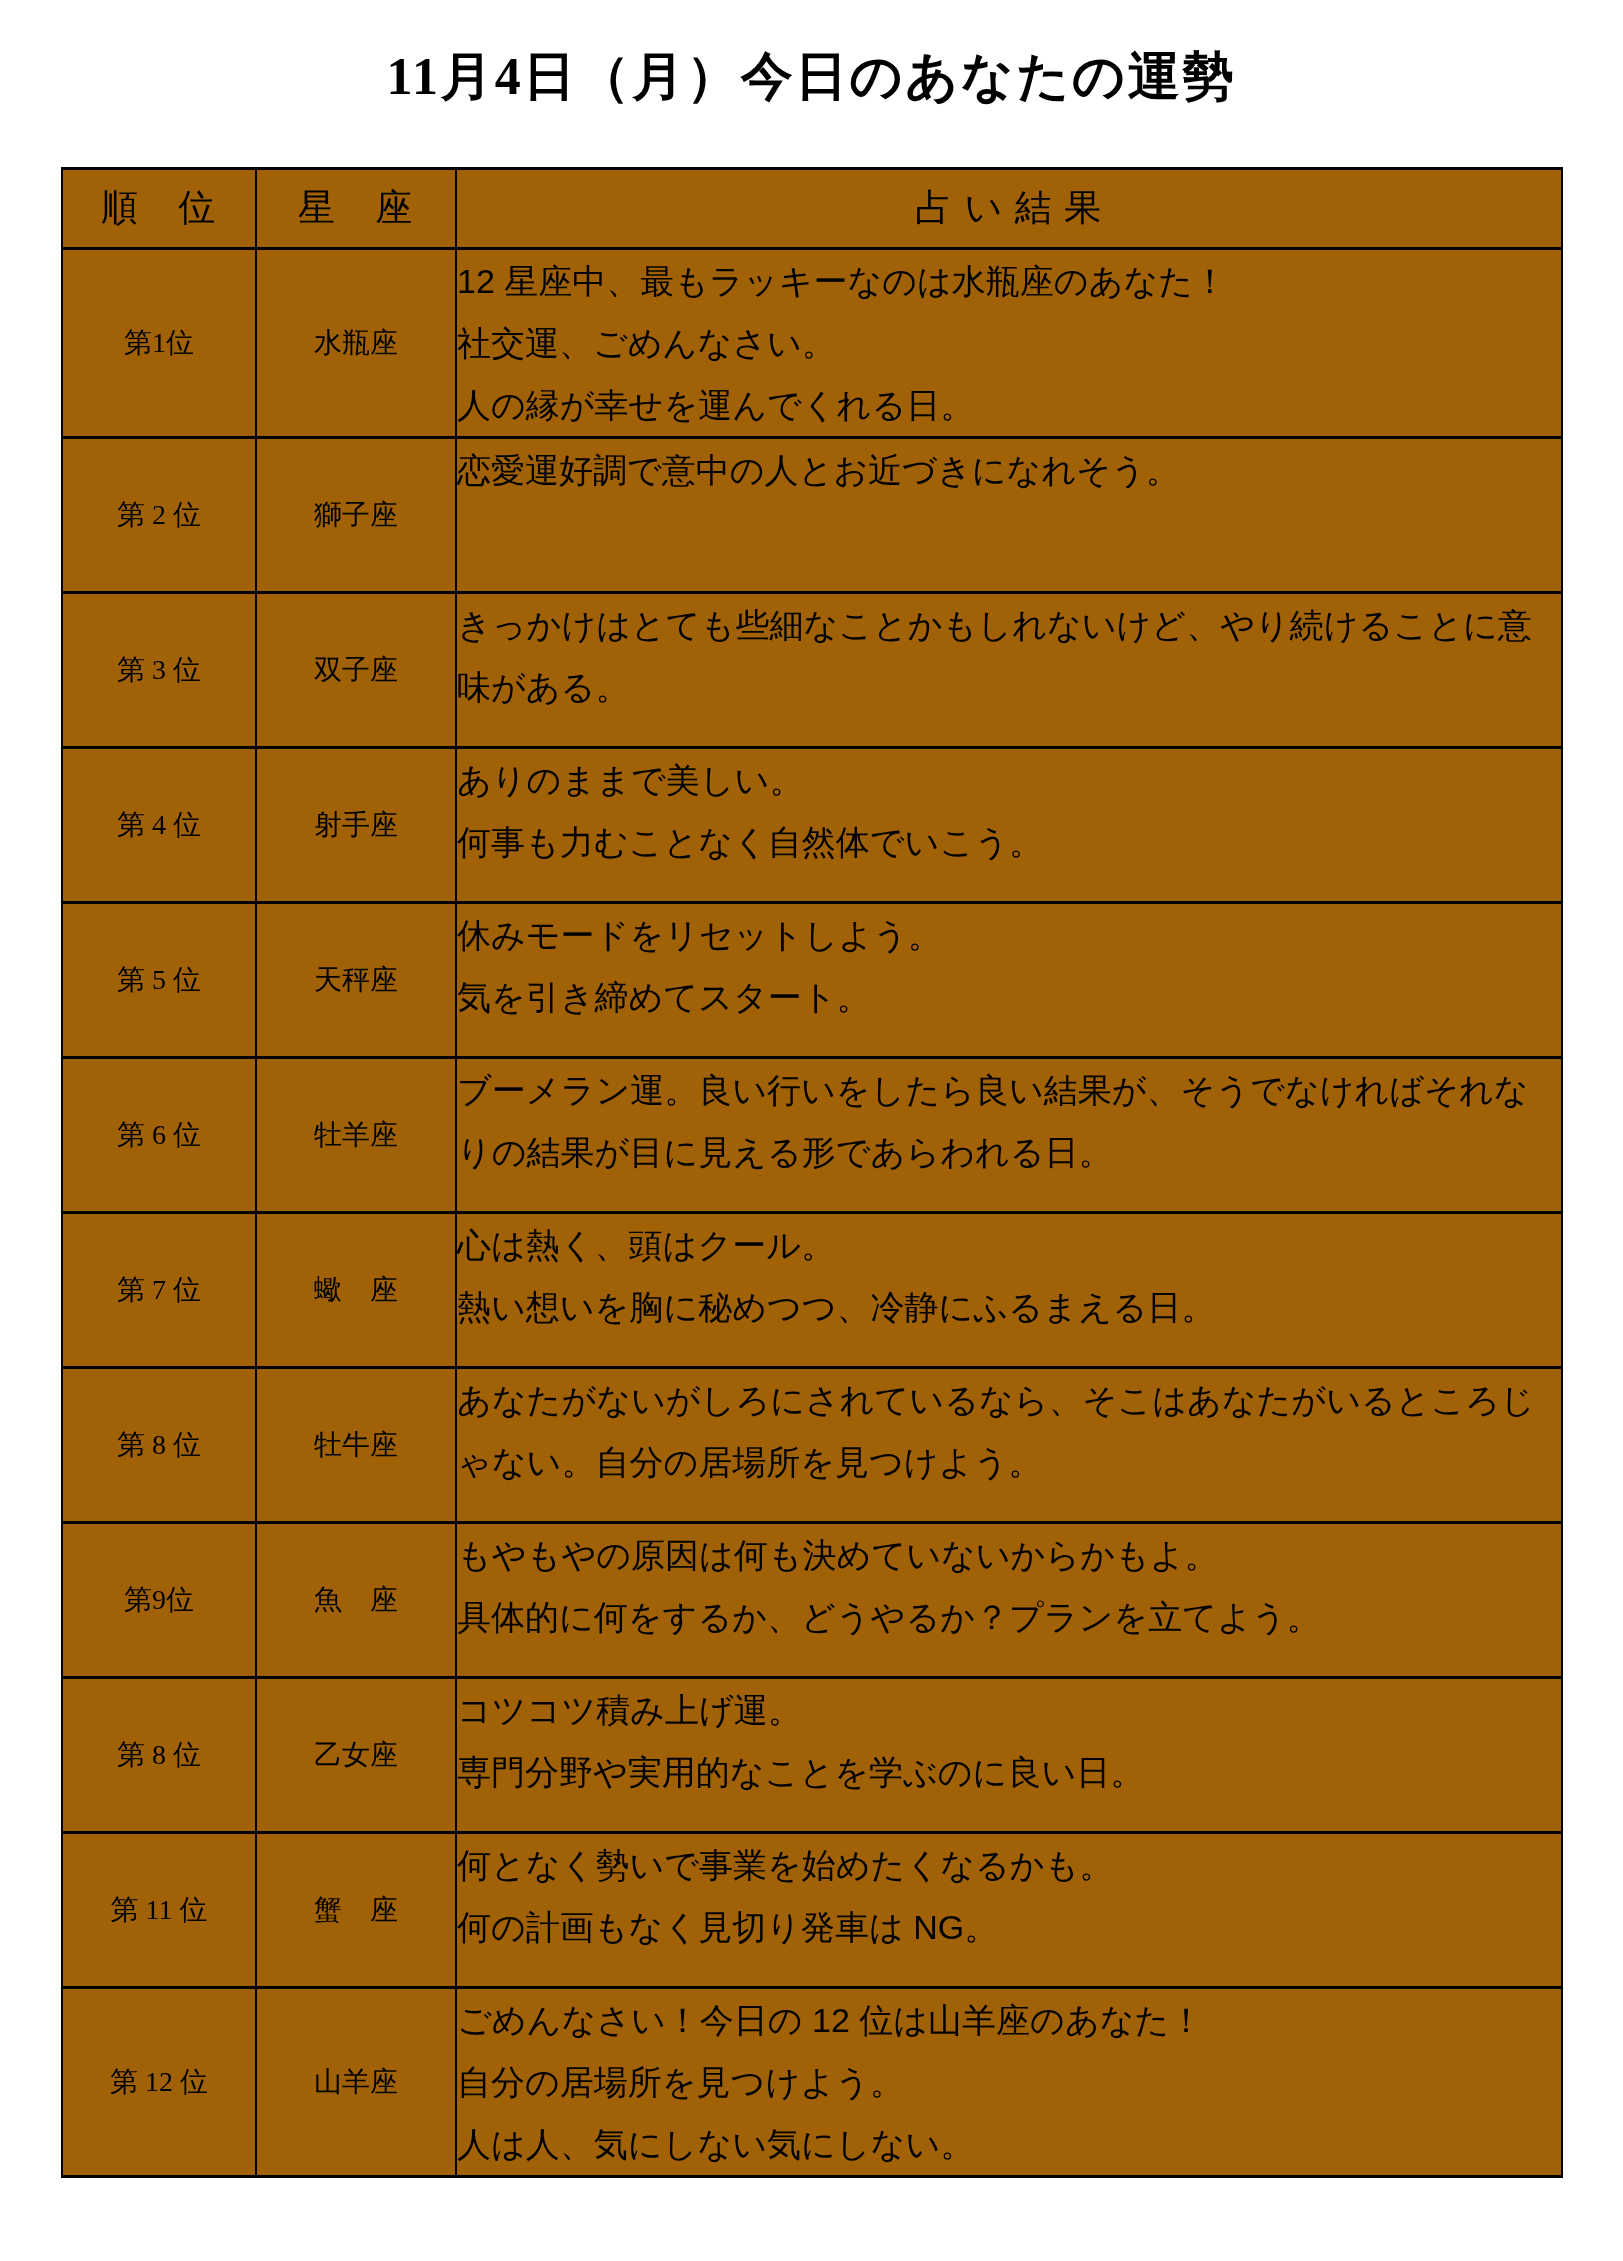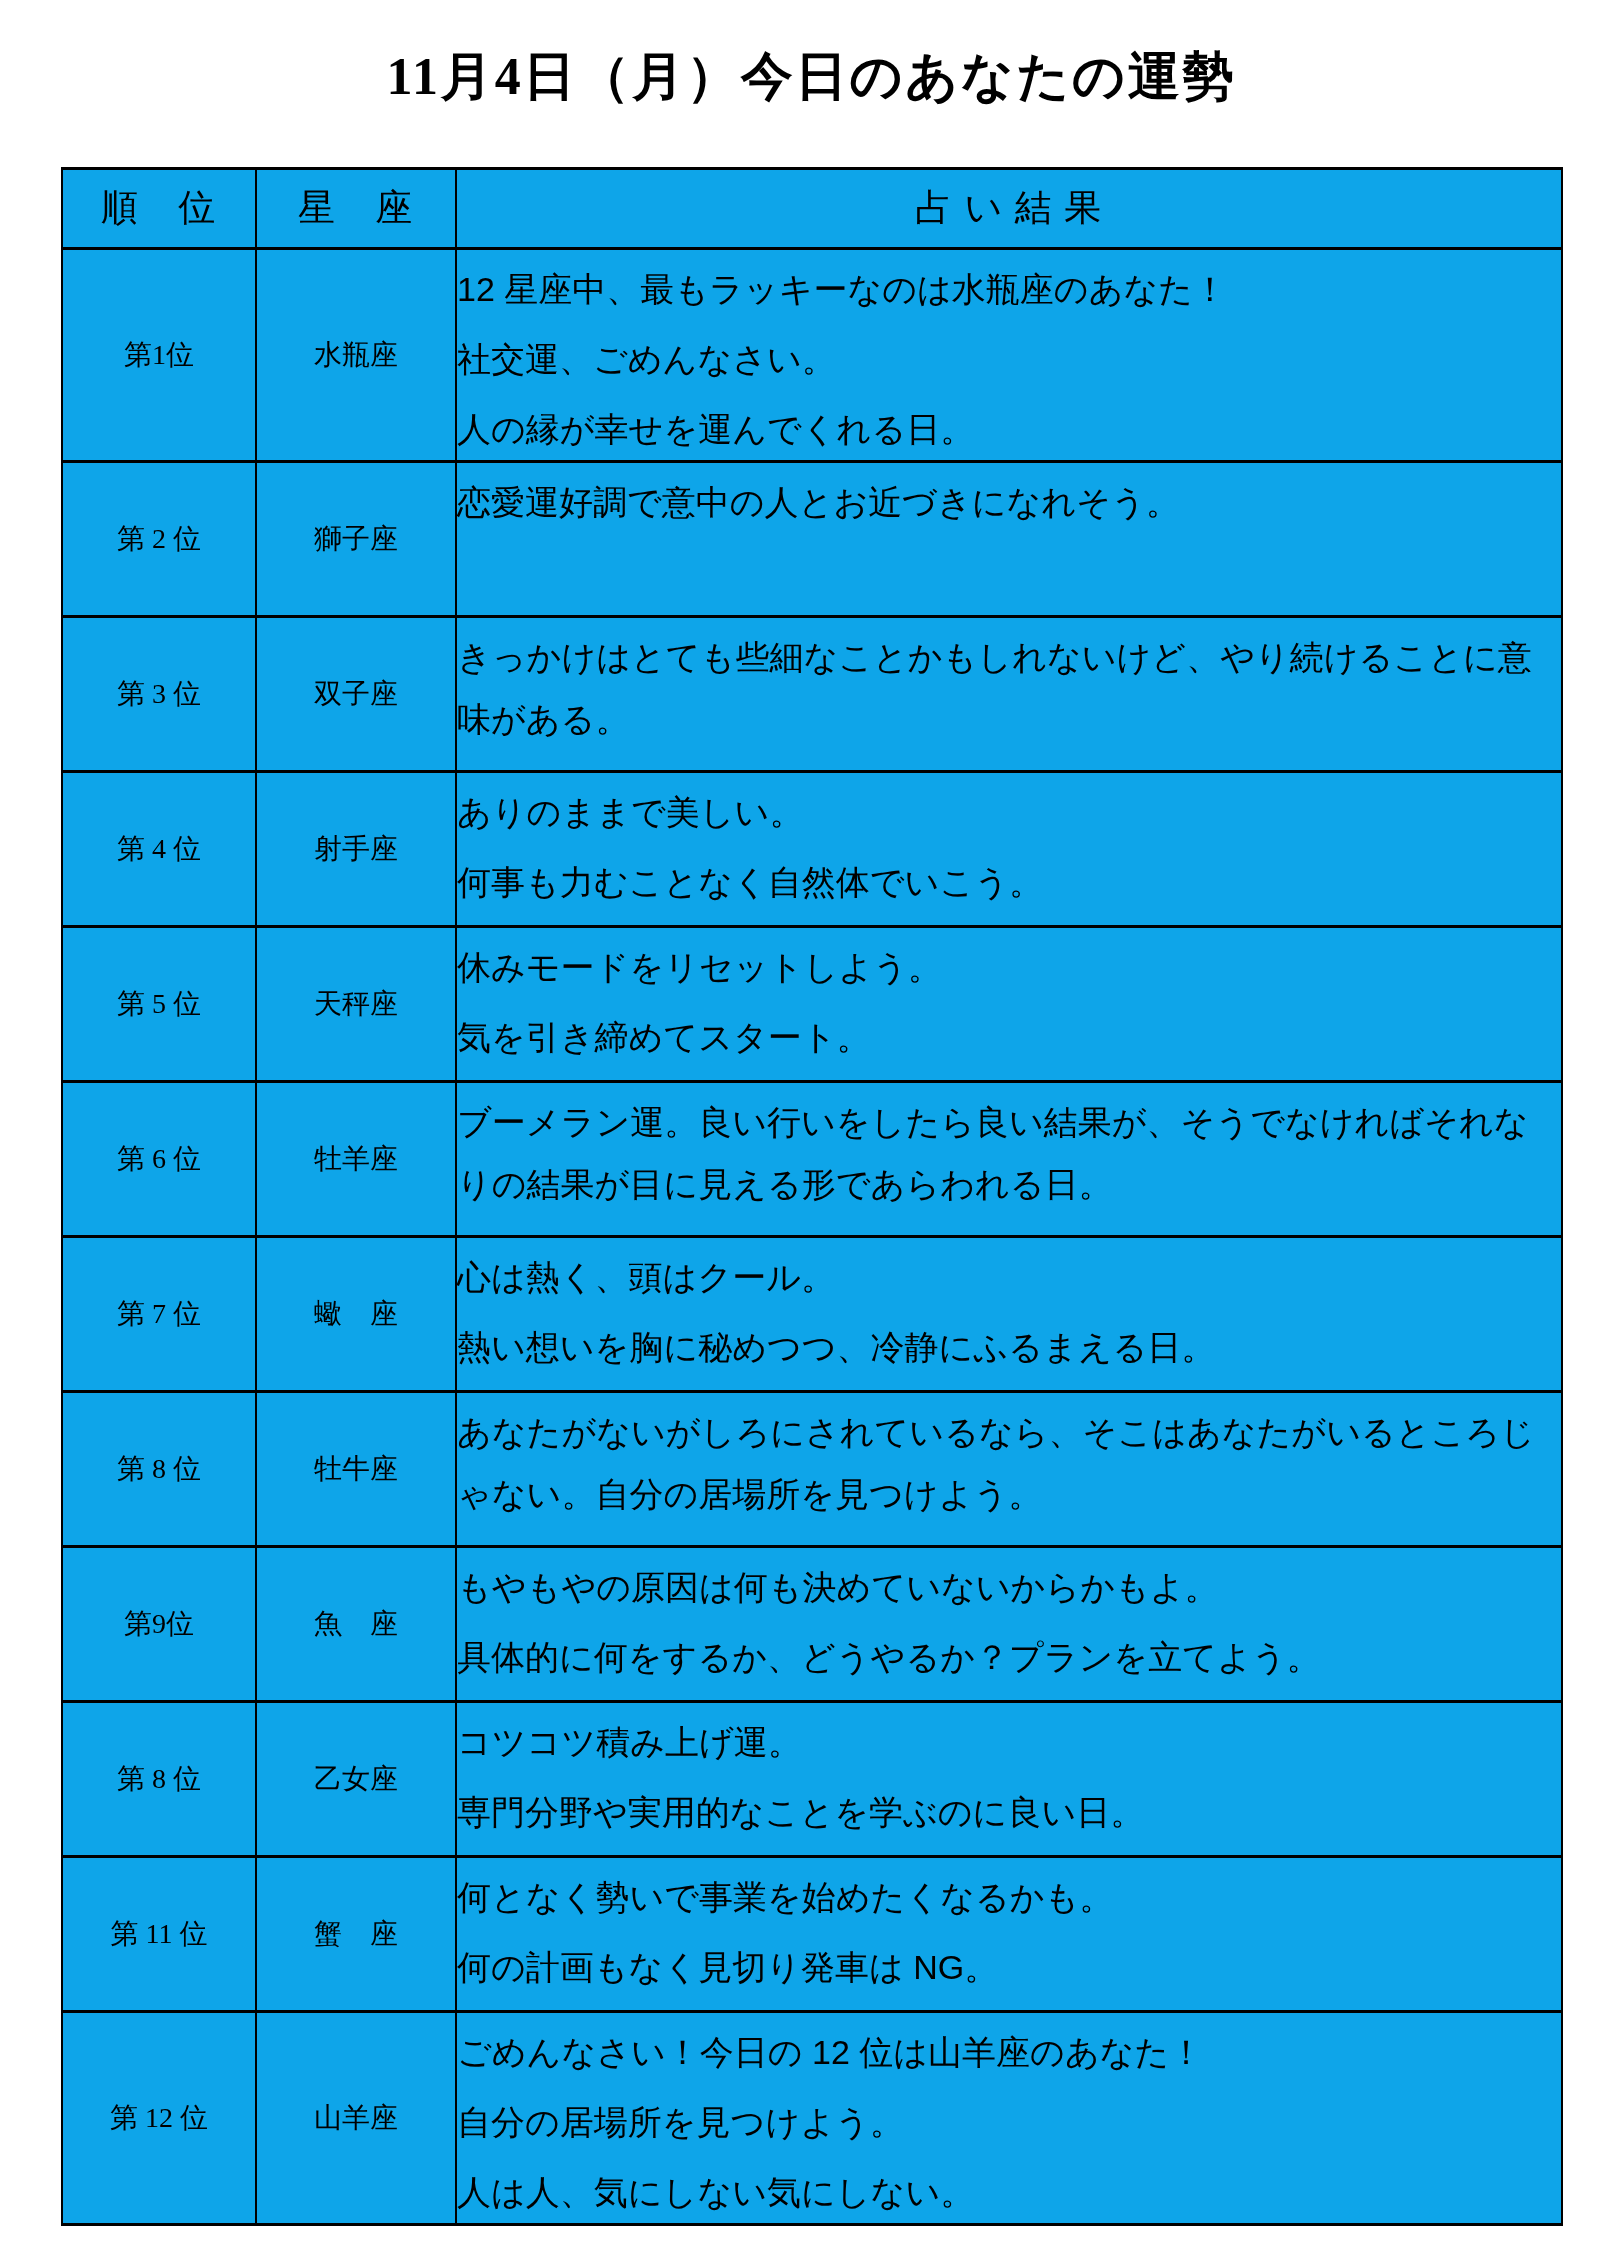--- a/index.html
+++ b/index.html
@@ -20,21 +20,21 @@
     font-size: 52px;
     line-height: 1.25;
     letter-spacing: 2.4px;
     color: #000000;
   }
   table.fortune {
     border-collapse: collapse;
     table-layout: fixed;
     margin: 58px 0 0 61px;
     width: 1502px;
-    background: #0ea5e9;
+    background: #a16207;
   }
   col.c-rank { width: 194px; }
   col.c-sign { width: 200px; }
   table.fortune th,
   table.fortune td {
     border: solid #000000;
     border-width: 3.2px 2.4px; 
     padding: 0;
   }
   th.hdr {
@@ -55,21 +55,21 @@
   }
   td.fortune-cell {
     height: 152px; 
     vertical-align: top;
     padding: 11.3px 21px 8px 19.4px;
     font-family: "Liberation Sans", "DejaVu Sans", sans-serif;
     font-size: 34px;
     line-height: 62px;
     text-align: left;
   }
-  .fortune-line { min-height: 62px; margin-top: 8px; }
+  .fortune-line { min-height: 62px; }
 </style>
 </head>
 <body>
 
 <div class="page">
 
   <h1 class="title">11月4日（月）今日のあなたの運勢</h1>
 
   <table class="fortune">
     <colgroup>

